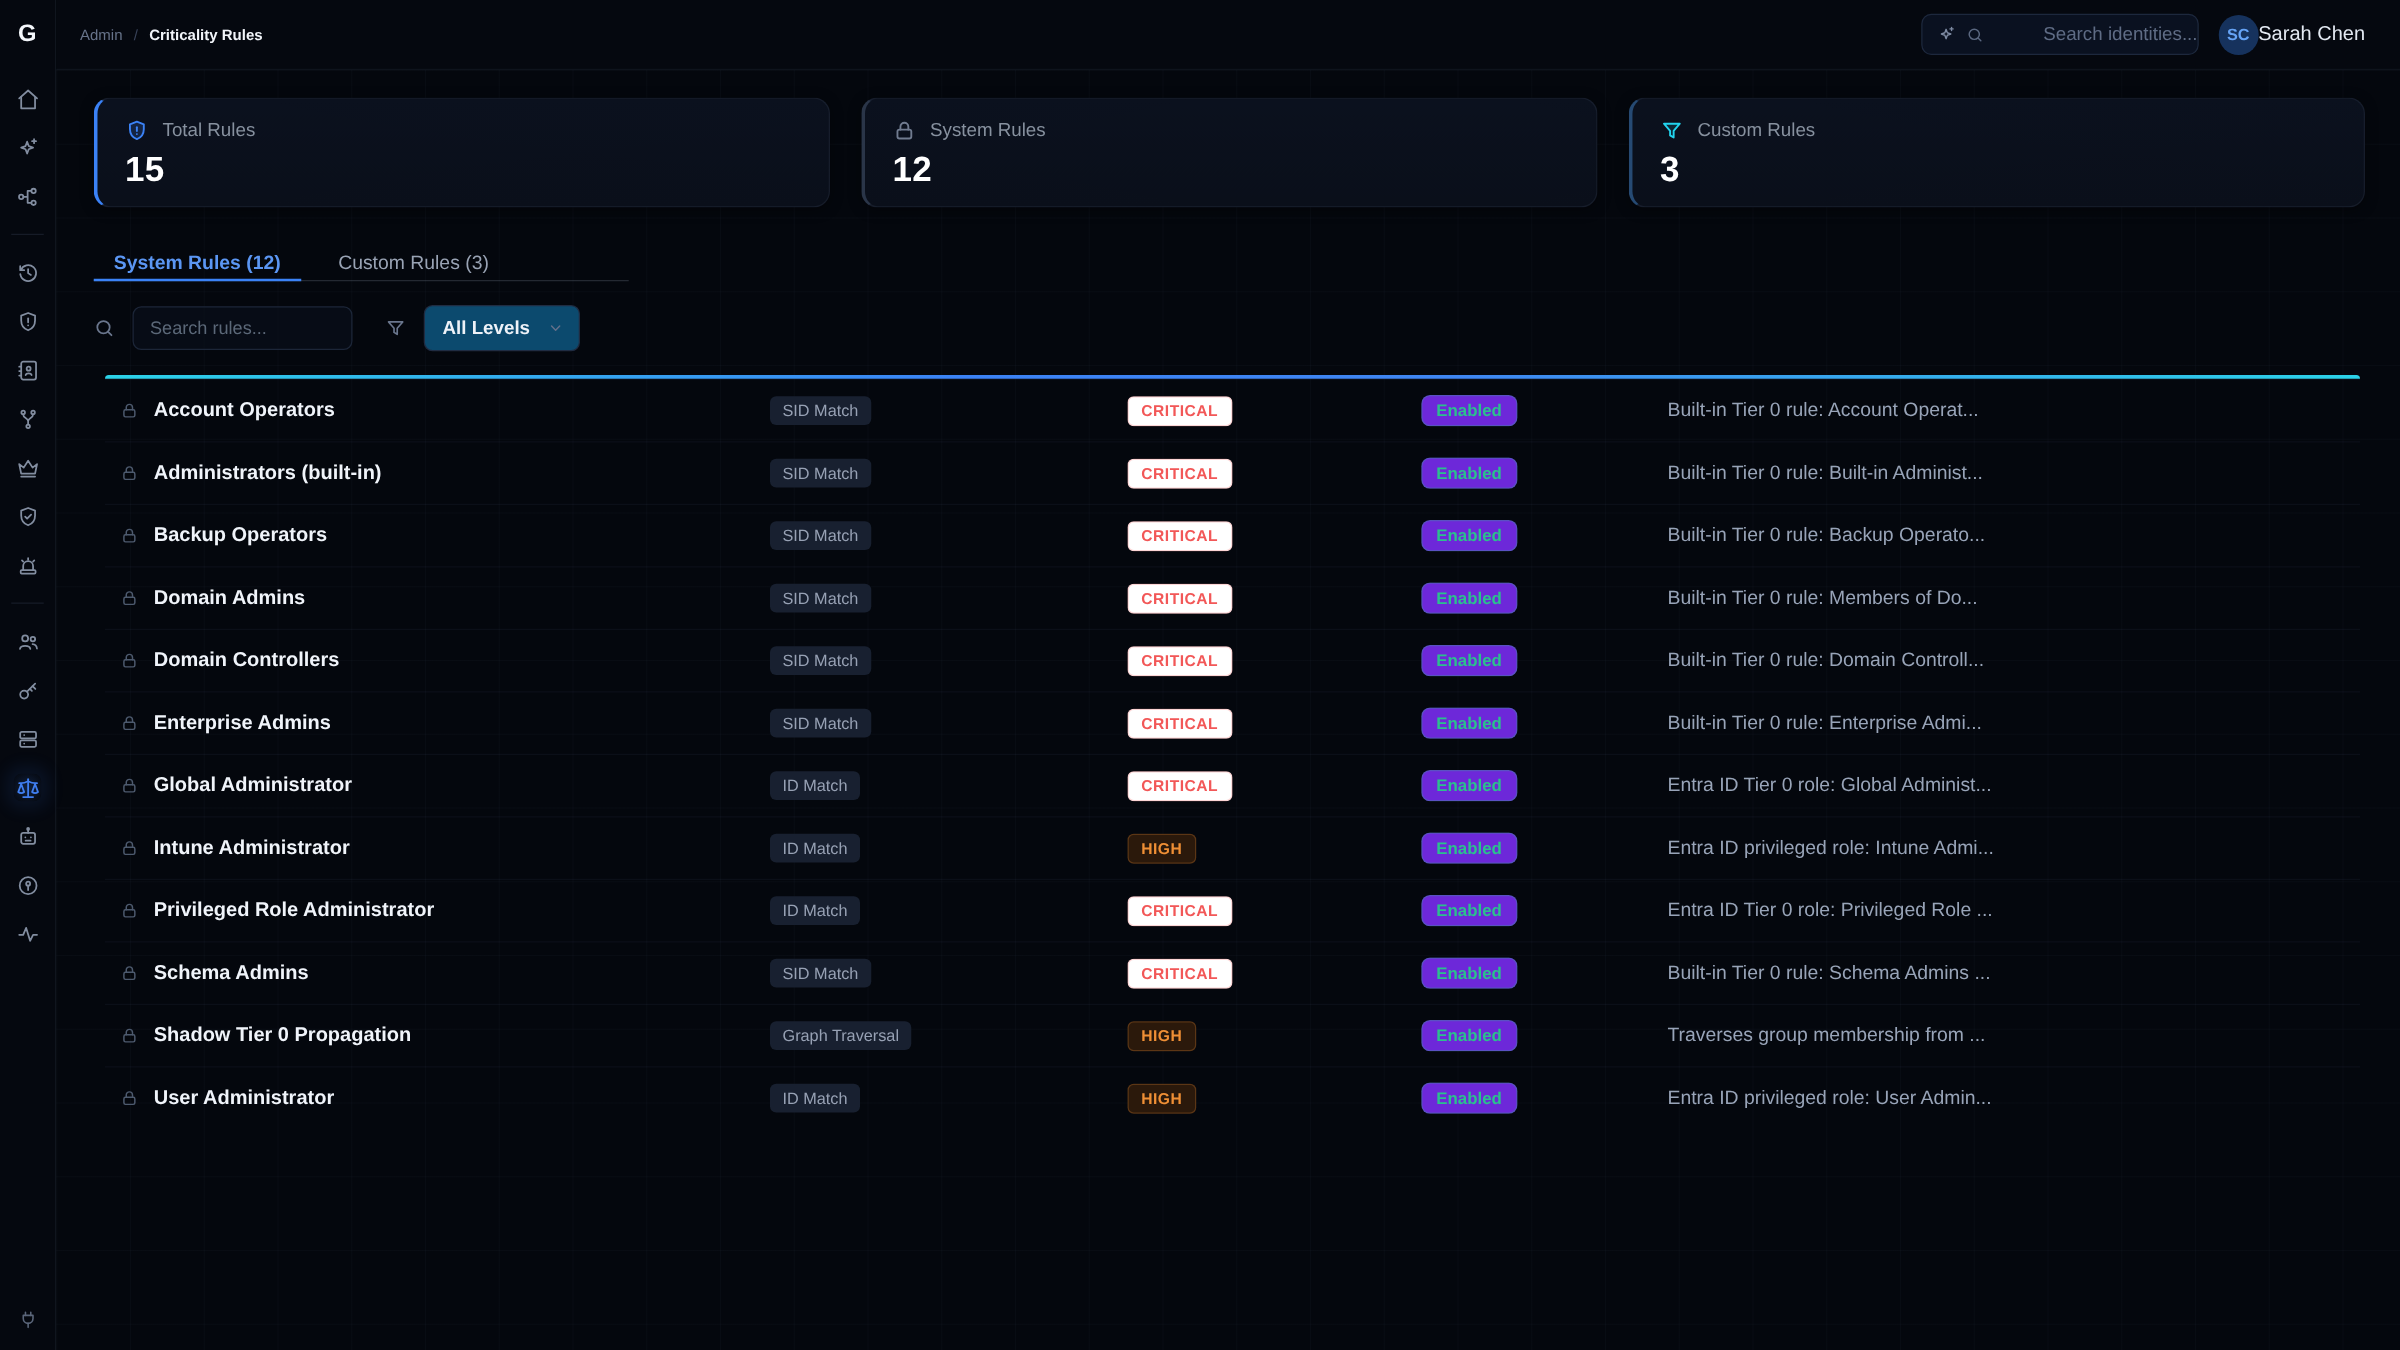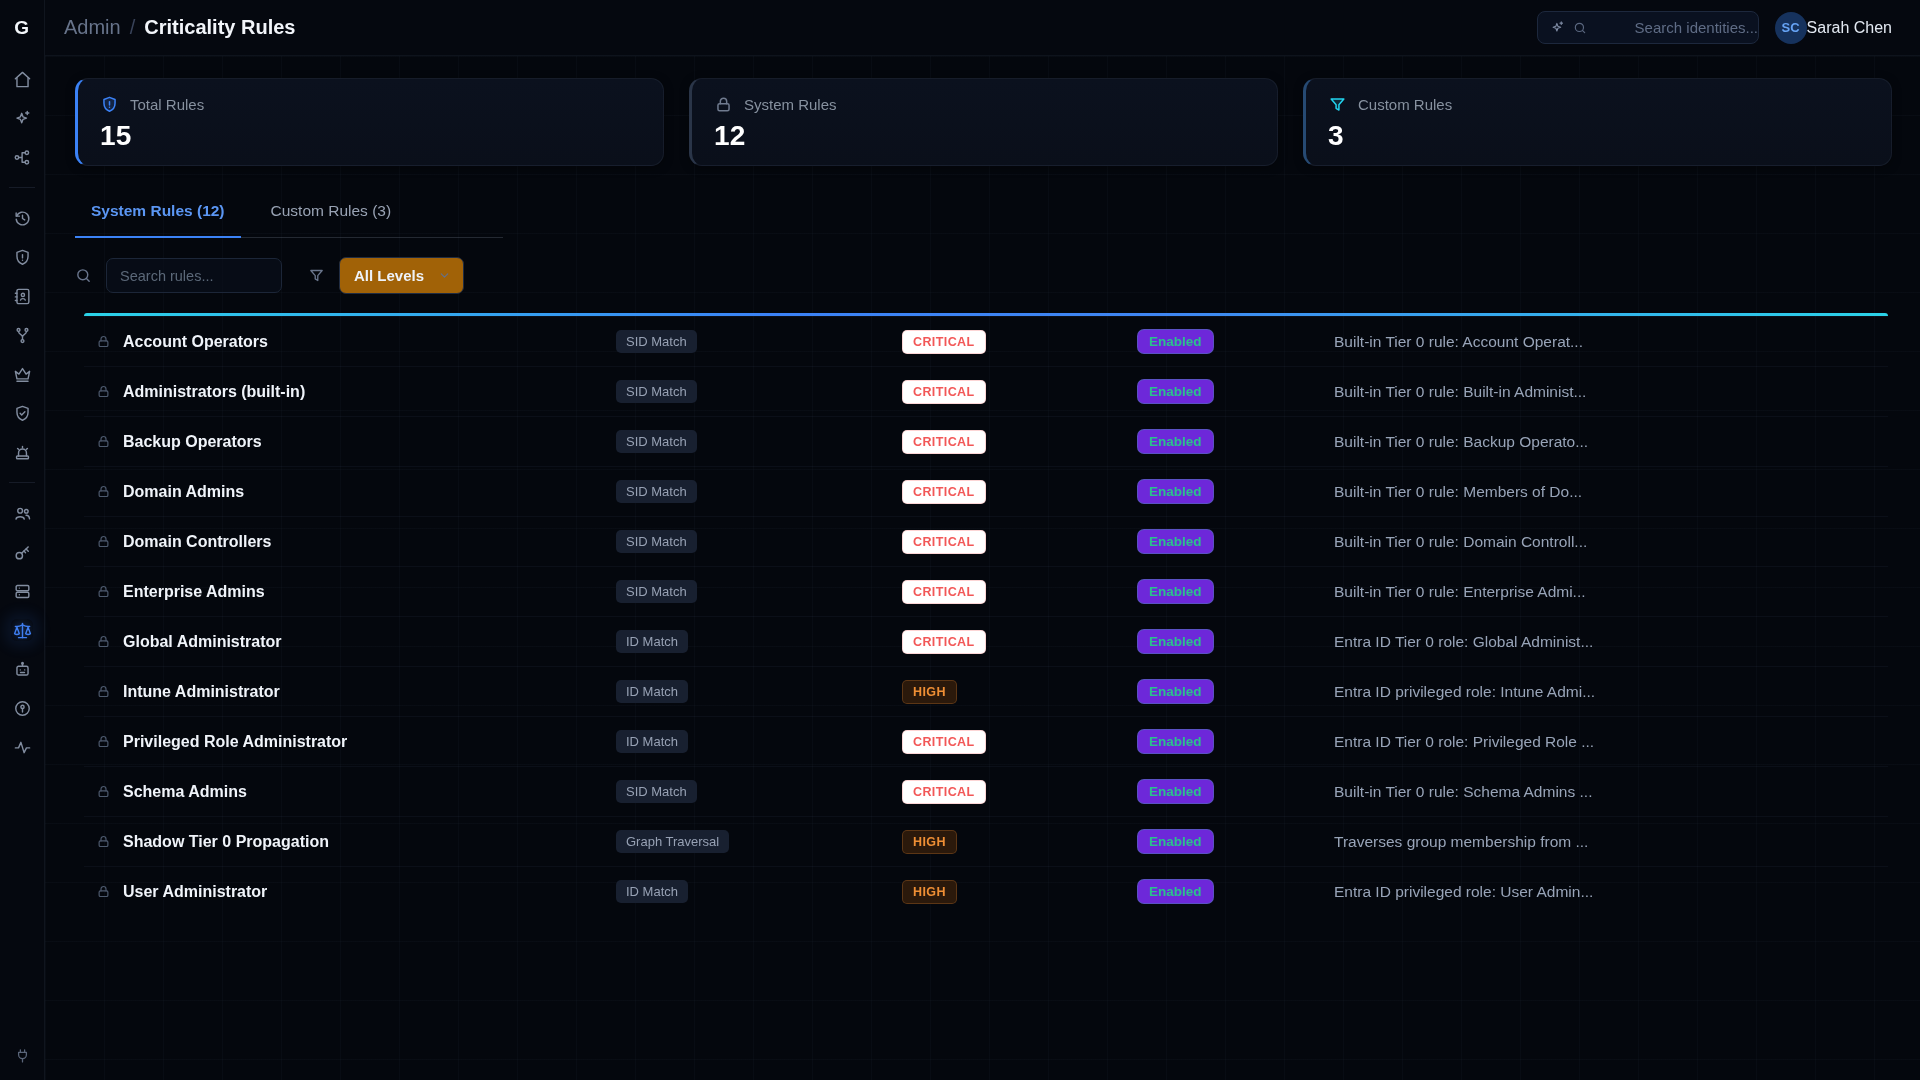--- a/index.html
+++ b/index.html
@@ -46,21 +46,21 @@
       linear-gradient(90deg, rgba(120,145,190,0.035) 1px, transparent 1px);
     background-size:59px 59px;
   }
   
   .topbar {
     height:56px; display:flex; align-items:center; justify-content:space-between;
     padding:0 28px 0 19px;
     border-bottom:1px solid rgba(130,150,190,0.08);
     background:#05080f; position:relative; z-index:2;
   }
-  .breadcrumb { display:flex; align-items:center; gap:9px; font-size:20px; }
+  .breadcrumb { display:flex; align-items:center; gap:9px; font-size:12px; }
   .crumb-root { color:#67738a; cursor:pointer; }
   .crumb-sep { color:#39435a; }
   .crumb-current { color:#f2f5fa; font-weight:600; }
   .topbar-right { display:flex; align-items:center; gap:16px; }
   .global-search {
     width:222px; height:33px; display:flex; align-items:center; gap:8px;
     background:#0a1120; border:1px solid #1d283d; border-radius:8px;
     padding:0 12px; cursor:text;
   }
   .global-search svg { flex:0 0 auto; }
@@ -90,38 +90,38 @@
   .card-label { color:#87919f; font-size:15px; }
   .card-value { color:#ffffff; font-size:28px; font-weight:700; margin-top:6px; letter-spacing:.3px; }
   .ci { width:19px; height:19px; }
   
   .tabs {
     display:flex; gap:14px; margin-top:26px; width:fit-content;
     padding-right:96px;
     border-bottom:1px solid rgba(148,163,184,0.22);
   }
   .tab {
-    padding:10px 16px 16px 16px; font-size:15.5px; color:#99a3b4; cursor:pointer;
+    padding:10px 16px 3px 16px; font-size:15.5px; color:#99a3b4; cursor:pointer;
     border-bottom:2.5px solid transparent; margin-bottom:-1px; white-space:nowrap;
   }
   .tab.active { color:#5b96f3; border-bottom-color:#3b82f6; font-weight:600; }
   
   .filter-row { display:flex; align-items:center; gap:14px; margin-top:19px; }
   .mag-standalone { color:#6a768d; display:flex; }
   .rule-search {
     width:176px; height:35px; background:rgba(10,16,28,0.6);
     border:1px solid #1c2638; border-radius:7px; padding:0 13px;
     color:#dfe6f0; font-size:14.5px; outline:none;
     font-family:"Liberation Sans", sans-serif;
   }
   .rule-search::placeholder { color:#5b6878; }
   .funnel-btn { color:#6a768d; display:flex; cursor:pointer; margin-left:12px; }
   .level-select {
     height:37px; min-width:117px; display:flex; align-items:center; justify-content:flex-end;
-    gap:14px; background:#a16207; border:1px solid #202c42; border-radius:7px;
+    gap:14px; background:#0c4a6e; border:1px solid #202c42; border-radius:7px;
     padding:0 12px 0 14px; cursor:pointer;
   }
   .level-select-value { color:#eef2f8; font-size:15px; font-weight:600; }
   .level-select svg { color:#64708a; }
   
   .table-wrap { margin-top:19px; margin-left:9px; margin-right:4px; }
   .table-topline {
     height:3px; border-radius:3px 3px 0 0;
     background:linear-gradient(90deg,#2bd3e8 0%, #3b82f6 38%, #3f86f2 60%, #2bd3e8 100%);
   }

